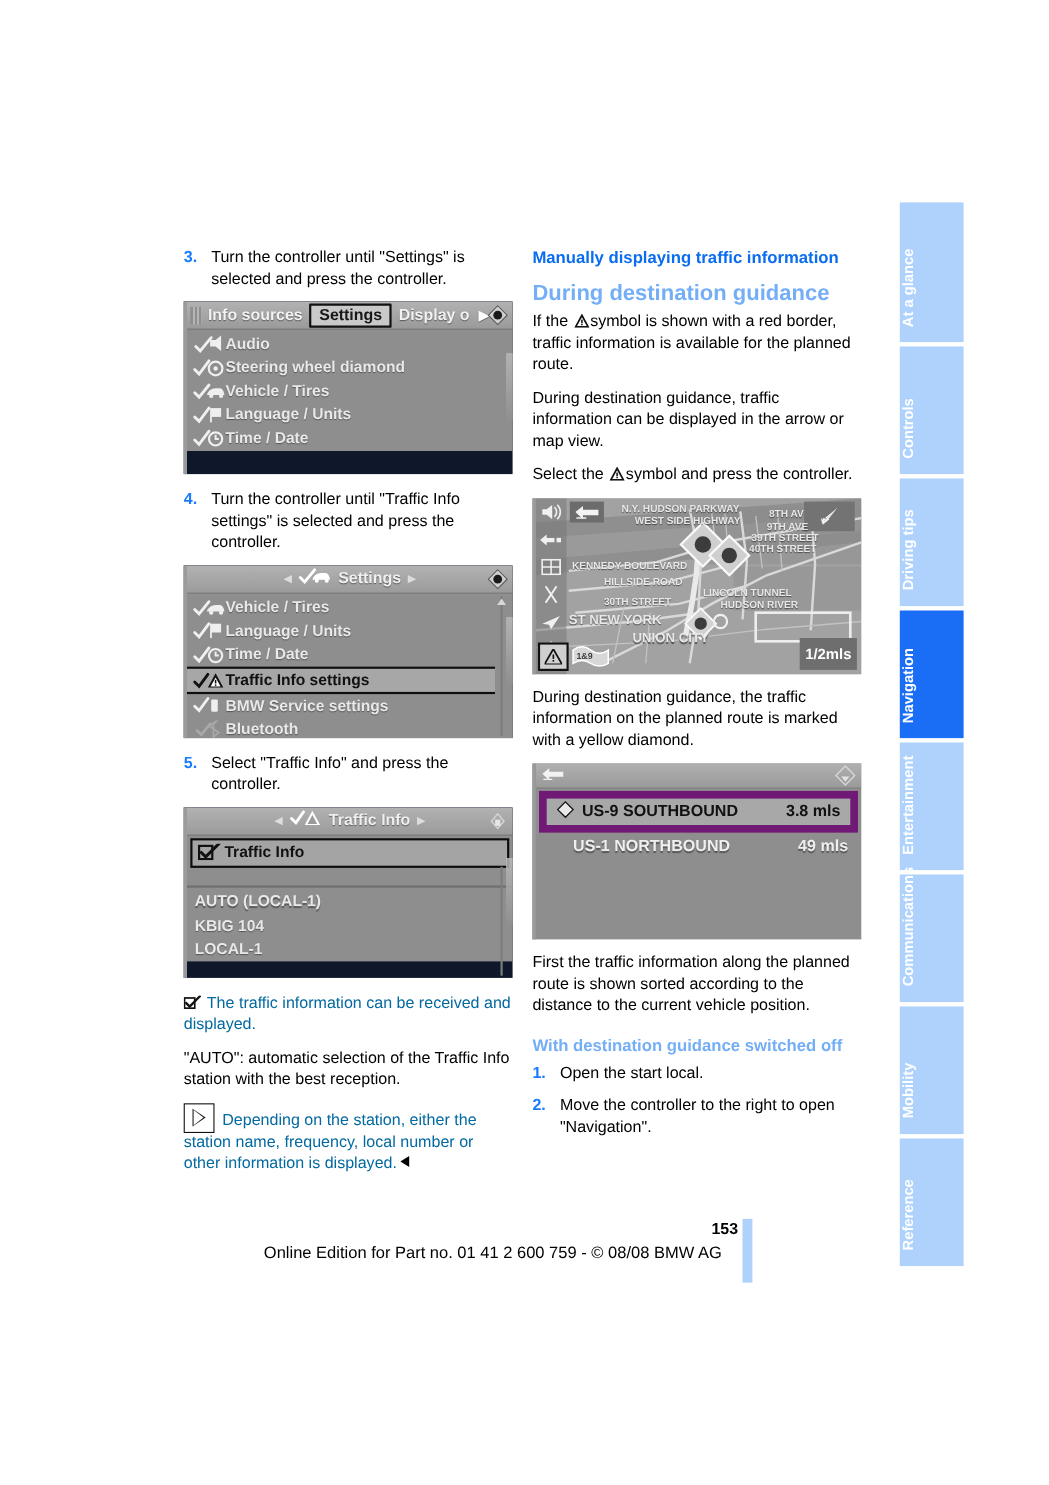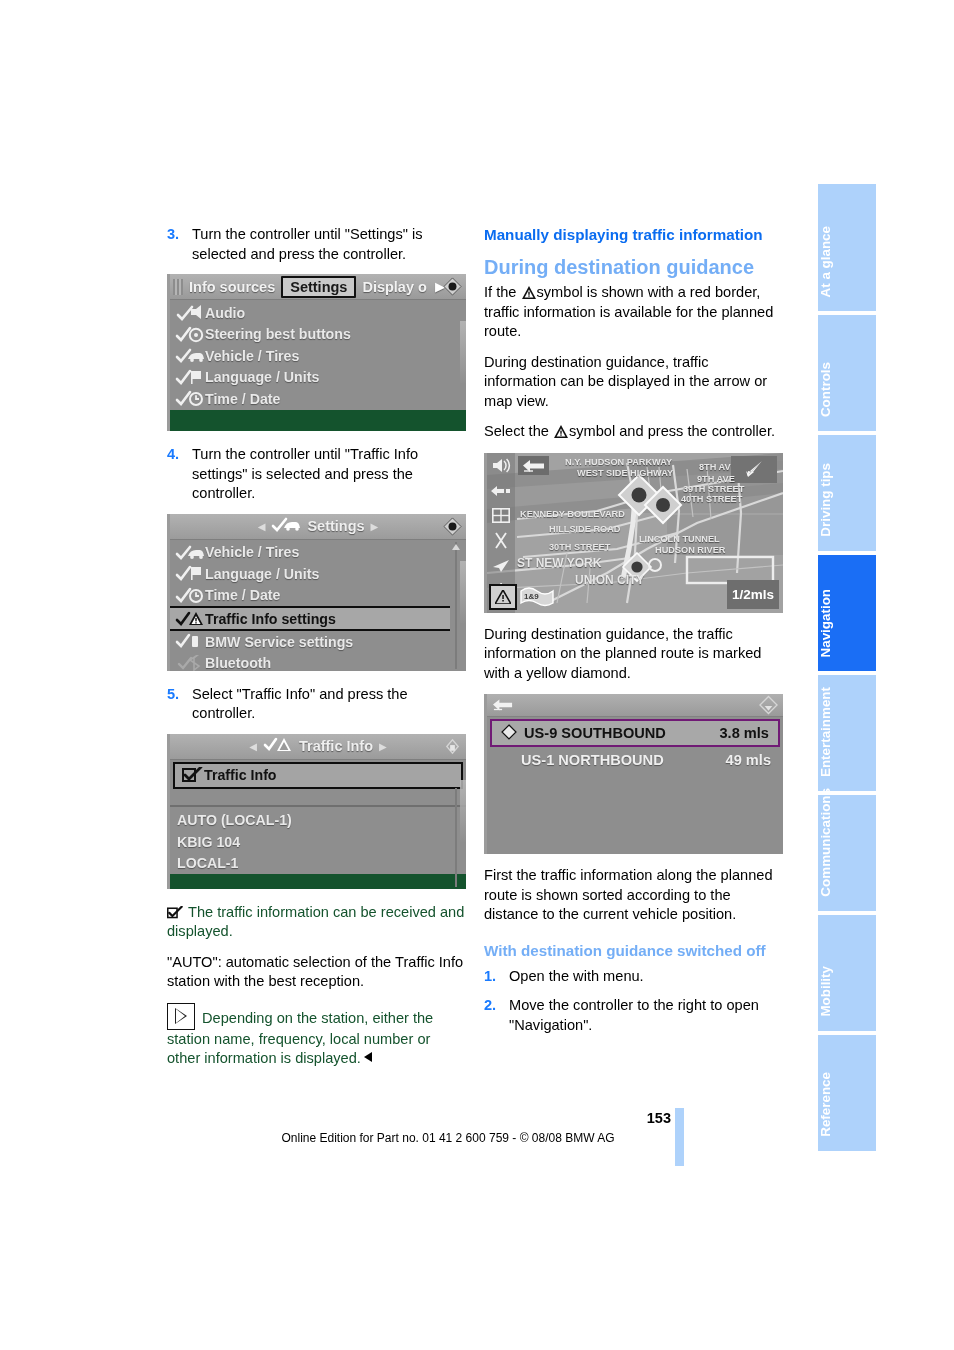--- a/index.html
+++ b/index.html
@@ -30,25 +30,25 @@
   .gly-check{display:inline-block;width:17px;height:13px;vertical-align:-2px;margin-right:4px;}
   .gly-play{display:inline-block;width:26px;height:25px;border:1.6px solid #111;vertical-align:-7px;margin-right:7px;position:relative;}
   .gly-play:after{content:"";position:absolute;left:8px;top:5px;border-left:9px solid transparent;
     border-top:7px solid transparent;border-bottom:7px solid transparent;border-left-color:#fff;
     box-sizing:border-box;}
   .gly-play .tri-o{position:absolute;left:7px;top:4px;width:0;height:0;
     border-top:8px solid transparent;border-bottom:8px solid transparent;border-left:12px solid #222;}
   .endmark{display:inline-block;width:0;height:0;vertical-align:1px;margin-left:3px;
     border-top:5px solid transparent;border-bottom:5px solid transparent;border-right:8px solid #000;}
 
-  .note{font-size:14.6px;line-height:19.5px;color:#14532d;margin:0 0 11px 0;}
+  .note{font-size:14.6px;line-height:19.5px;color:#0369a1;margin:0 0 11px 0;}
 
   
   .shot{position:relative;margin:3px 0 14px 0;
-        border-left:3px solid #9b9b9b;background:#14532d;overflow:hidden;text-align:right;}
+        border-left:3px solid #9b9b9b;background:#0f172a;overflow:hidden;}
   .shot .sidetag{position:absolute;right:-1px;top:30%;width:7px;height:62px;
         background:linear-gradient(180deg,#b9b9b9,#8f8f8f);opacity:.85;}
 
   
   .mbar{height:25px;background:linear-gradient(180deg,#b2b2b2,#9a9a9a);
         display:flex;align-items:center;position:relative;border-bottom:1px solid #7e7e7e;}
   .mbar .tab{color:#f2f2f2;font-size:14.5px;font-weight:bold;padding:0 6px;
         text-shadow:0 1px 1px rgba(0,0,0,.45);white-space:nowrap;}
   .mbar .tab.sel{background:#c9c9c9;color:#181818;border:2px solid #111;
         padding:1px 7px;text-shadow:none;border-radius:1px;}
@@ -96,37 +96,37 @@
         text-shadow:0 1px 1px rgba(0,0,0,.5);}
   .mlabel.dark{color:#3b3b3b;text-shadow:0 1px 0 rgba(255,255,255,.25);}
 
   
   .listshot{position:relative;width:296px;height:160px;background:#8e8e8e;
         border-left:3px solid #9b9b9b;margin:4px 0 12px 0;overflow:hidden;}
   .ls-top{height:22px;background:linear-gradient(180deg,#b0b0b0,#9a9a9a);position:relative;
         border-bottom:1px solid #828282;}
   .ls-row{display:flex;align-items:center;height:25px;padding:0 9px;color:#efefef;
         font-size:14.6px;font-weight:bold;text-shadow:0 1px 1px rgba(0,0,0,.4);}
-  .ls-row.sel{background:#a8a8a8;color:#111;border:2px solid #701a75;text-shadow:none;height:24px;}
+  .ls-row.sel{background:#a8a8a8;color:#111;border:7px solid #701a75;text-shadow:none;height:24px;}
   .ls-row .nm{flex:1;}
   .ls-row .di{margin-right:7px;}
 
   
   .sidebar{position:absolute;right:78px;top:184px;width:58px;}
   .sbtab{width:58px;background:#aed2fb;margin-bottom:4px;position:relative;}
   .sbtab .lbl{position:absolute;left:0;right:0;bottom:14px;writing-mode:vertical-rl;
         transform:rotate(180deg);color:#ffffff;font-size:13.4px;font-weight:bold;
         margin:0 auto;text-align:left;height:auto;}
   .sbtab.active{background:#1a6ef5;}
   .sbtab.active .lbl{color:#ffffff;}
 
   
   .pagenum{position:absolute;right:283px;top:1110px;font-size:14.5px;font-weight:bold;color:#000;}
   .pagebar{position:absolute;right:270px;top:1108px;width:9px;height:58px;background:#aed2fb;}
-  .footline{position:absolute;left:0;right:0;top:1131px;text-align:center;font-size:12px;color:#000;}
+  .footline{position:absolute;left:0;right:0;top:1131px;text-align:center;font-size:15px;color:#000;}
   .footline .inner{display:inline-block;margin-left:-58px;}
 </style>
 </head>
 <body>
 
 <div class="page">
 
   <div class="col-left">
 
     <div class="step">
@@ -157,21 +157,21 @@
           <span>Audio</span>
         </div>
         <div class="mrow">
           <span class="ico">
             <svg width="30" height="17" viewBox="0 0 30 17">
                 <path d="M2 10 L6 14 L15 2" stroke="#f0f0f0" stroke-width="2.6" fill="none" stroke-linecap="round"></path>
                 <circle cx="21" cy="9" r="6.2" fill="none" stroke="#efefef" stroke-width="2"></circle>
                 <circle cx="21" cy="9" r="2" fill="#efefef"></circle>
               </svg>
           </span>
-          <span>Steering best buttons</span>
+          <span>Steering wheel diamond</span>
         </div>
         <div class="mrow">
           <span class="ico">
             <svg width="30" height="17" viewBox="0 0 30 17">
                 <path d="M2 10 L6 14 L15 3" stroke="#f0f0f0" stroke-width="2.6" fill="none" stroke-linecap="round"></path>
                 <path d="M13 12 q2-6 8-6 h4 q3 0 4 6z" fill="#efefef"></path>
                 <circle cx="17" cy="13" r="1.9" fill="#efefef"></circle>
                 <circle cx="26" cy="13" r="1.9" fill="#efefef"></circle>
               </svg>
           </span>
@@ -551,21 +551,21 @@
       </div>
       <div class="sidetag" style="top:55%;"></div>
     </div>
 
     <p class="body">First the traffic information along the planned route is shown sorted according to the distance to the current vehicle position.</p>
 
     <h3 class="head-sub2">With destination guidance switched off</h3>
 
     <div class="step">
       <span class="num">1.</span>
-      <span class="txt">Open the with menu.</span>
+      <span class="txt">Open the start local.</span>
     </div>
     <div class="step">
       <span class="num">2.</span>
       <span class="txt">Move the controller to the right to open "Navigation".</span>
     </div>
   </div>
 
   <div class="sidebar">
     <div class="sbtab" style="height:127px;">
       <span class="lbl">At a glance</span>

